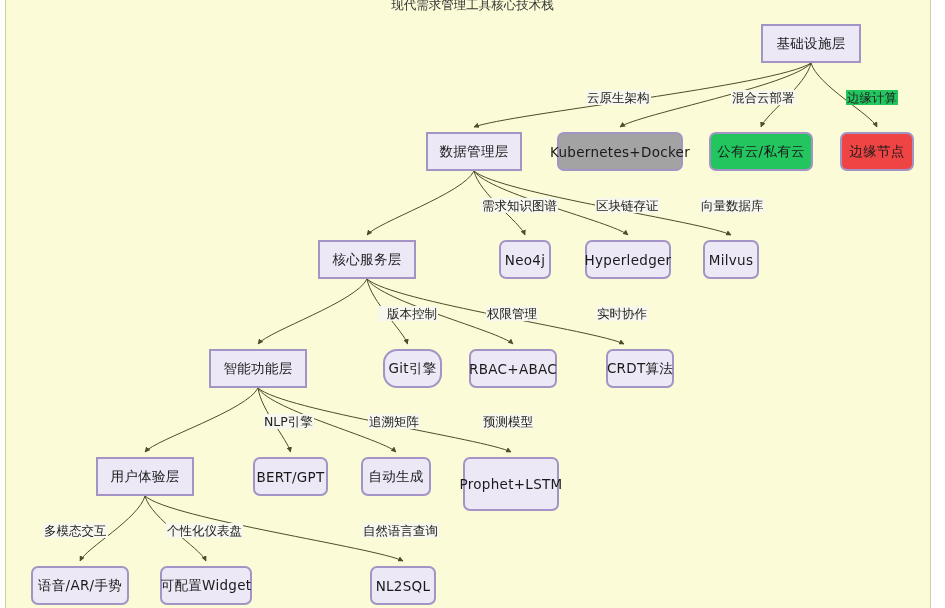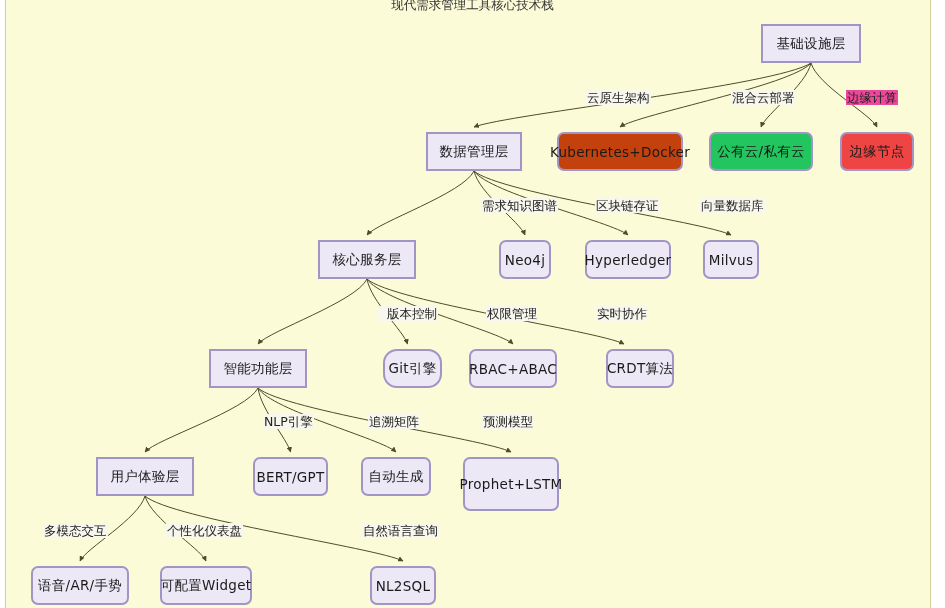--- a/index.html
+++ b/index.html
@@ -85,21 +85,21 @@
         <path d="M 145 496 C 170.8 518.75, 377.2 547.8375, 403 561" fill="none" stroke="#4d4d2a" stroke-width="1" marker-end="url(#arrow)"></path>
       </g>
   </svg>
   <div id="node-layer">
       <div class="node sharp" style="left: 761px; top: 24px; width: 100px; height: 39px; background: rgb(236, 232, 246); border-color: rgb(162, 148, 196);">
         <span>基础设施层</span>
       </div>
       <div class="node sharp" style="left: 426px; top: 132px; width: 96px; height: 39px; background: rgb(236, 232, 246); border-color: rgb(162, 148, 196);">
         <span>数据管理层</span>
       </div>
-      <div class="node round" style="left: 557px; top: 132px; width: 126px; height: 39px; background: #c2410c; border-color: rgb(162, 148, 196);">
+      <div class="node round" style="left: 557px; top: 132px; width: 126px; height: 39px; background: #a3a3a3; border-color: rgb(162, 148, 196);">
         <span>Kubernetes+Docker</span>
       </div>
       <div class="node round" style="left: 709px; top: 132px; width: 104px; height: 39px; background: #22c55e; border-color: rgb(162, 148, 196);">
         <span>公有云/私有云</span>
       </div>
       <div class="node round" style="left: 840px; top: 132px; width: 74px; height: 39px; background: #ef4444; border-color: rgb(162, 148, 196);">
         <span>边缘节点</span>
       </div>
       <div class="node sharp" style="left: 318px; top: 240px; width: 98px; height: 39px; background: rgb(236, 232, 246); border-color: rgb(162, 148, 196);">
         <span>核心服务层</span>
@@ -143,21 +143,21 @@
       <div class="node round" style="left: 160px; top: 566px; width: 92px; height: 39px; background: rgb(236, 232, 246); border-color: rgb(162, 148, 196);">
         <span>可配置Widget</span>
       </div>
       <div class="node round" style="left: 370px; top: 566px; width: 66px; height: 39px; background: rgb(236, 232, 246); border-color: rgb(162, 148, 196);">
         <span>NL2SQL</span>
       </div>
     </div>
   <div id="label-layer">
       <div class="elabel" style="left: 586px; top: 90px; background: rgb(247, 247, 238);">云原生架构</div>
       <div class="elabel" style="left: 731px; top: 90px; background: rgb(247, 247, 238);">混合云部署</div>
-      <div class="elabel" style="left: 846px; top: 90px; background: #ec4899;">边缘计算</div>
+      <div class="elabel" style="left: 846px; top: 90px; background: #22c55e;">边缘计算</div>
       <div class="elabel" style="left: 481px; top: 198px; background: rgb(247, 247, 238);">需求知识图谱</div>
       <div class="elabel" style="left: 595px; top: 198px; background: rgb(247, 247, 238);">区块链存证</div>
       <div class="elabel" style="left: 700px; top: 198px; background: rgb(247, 247, 238);">向量数据库</div>
       <div class="elabel" style="left: 378px; top: 306px; background: rgb(247, 247, 238); padding-left: 9px;">版本控制</div>
       <div class="elabel" style="left: 486px; top: 306px; background: rgb(247, 247, 238);">权限管理</div>
       <div class="elabel" style="left: 596px; top: 306px; background: rgb(247, 247, 238);">实时协作</div>
       <div class="elabel" style="left: 263px; top: 414px; background: rgb(247, 247, 238);">NLP引擎</div>
       <div class="elabel" style="left: 368px; top: 414px; background: rgb(247, 247, 238);">追溯矩阵</div>
       <div class="elabel" style="left: 482px; top: 414px; background: rgb(247, 247, 238);">预测模型</div>
       <div class="elabel" style="left: 43px; top: 523px; background: rgb(247, 247, 238);">多模态交互</div>

